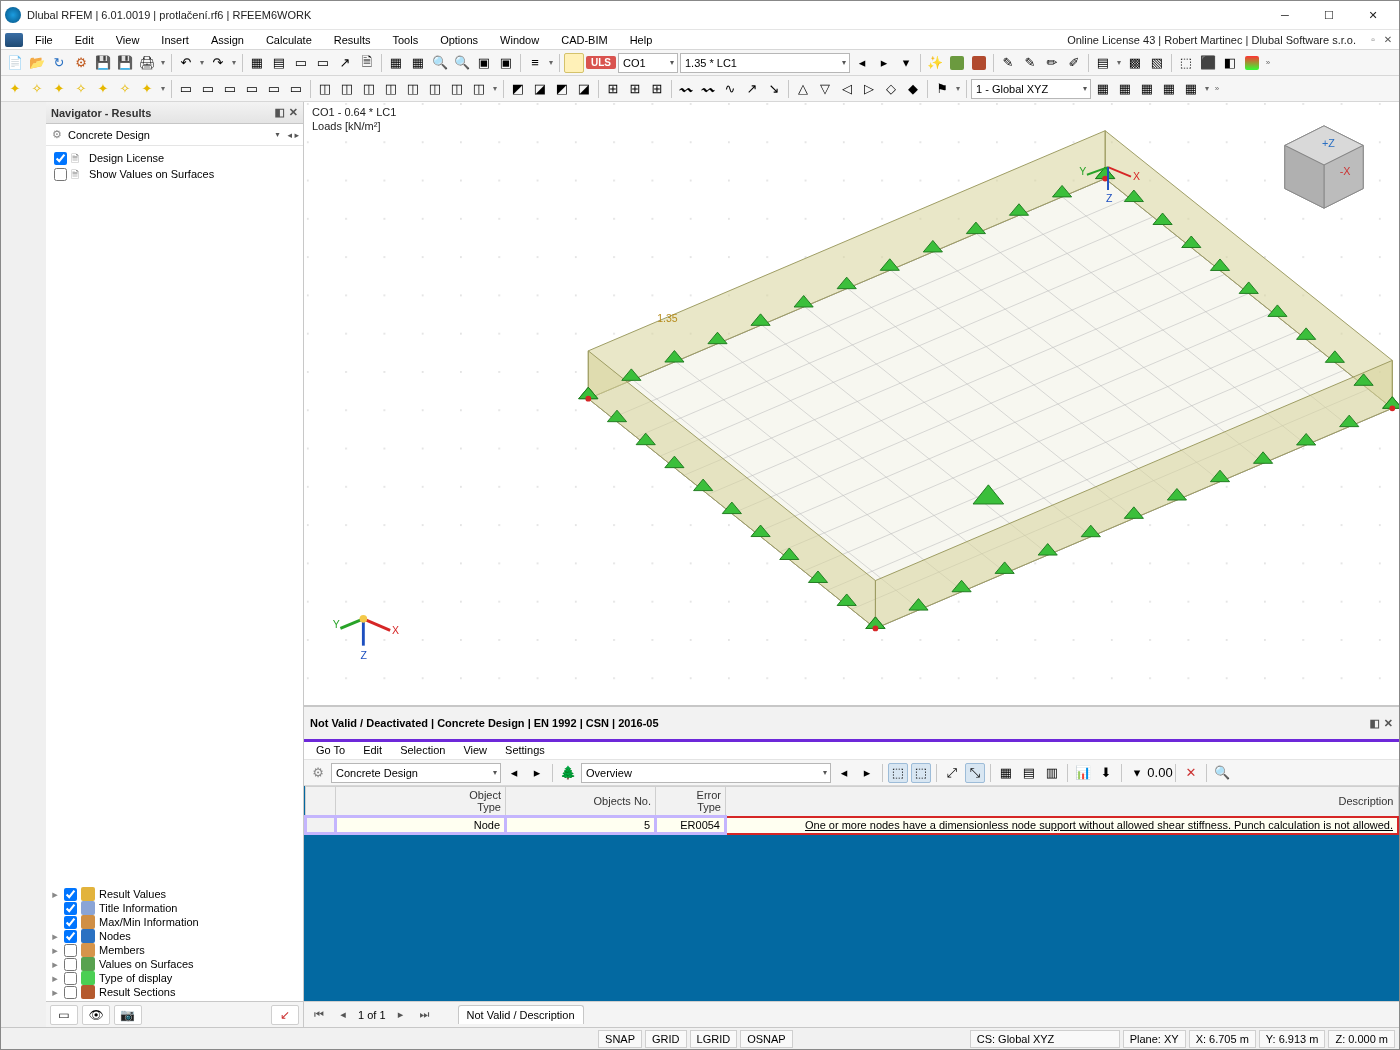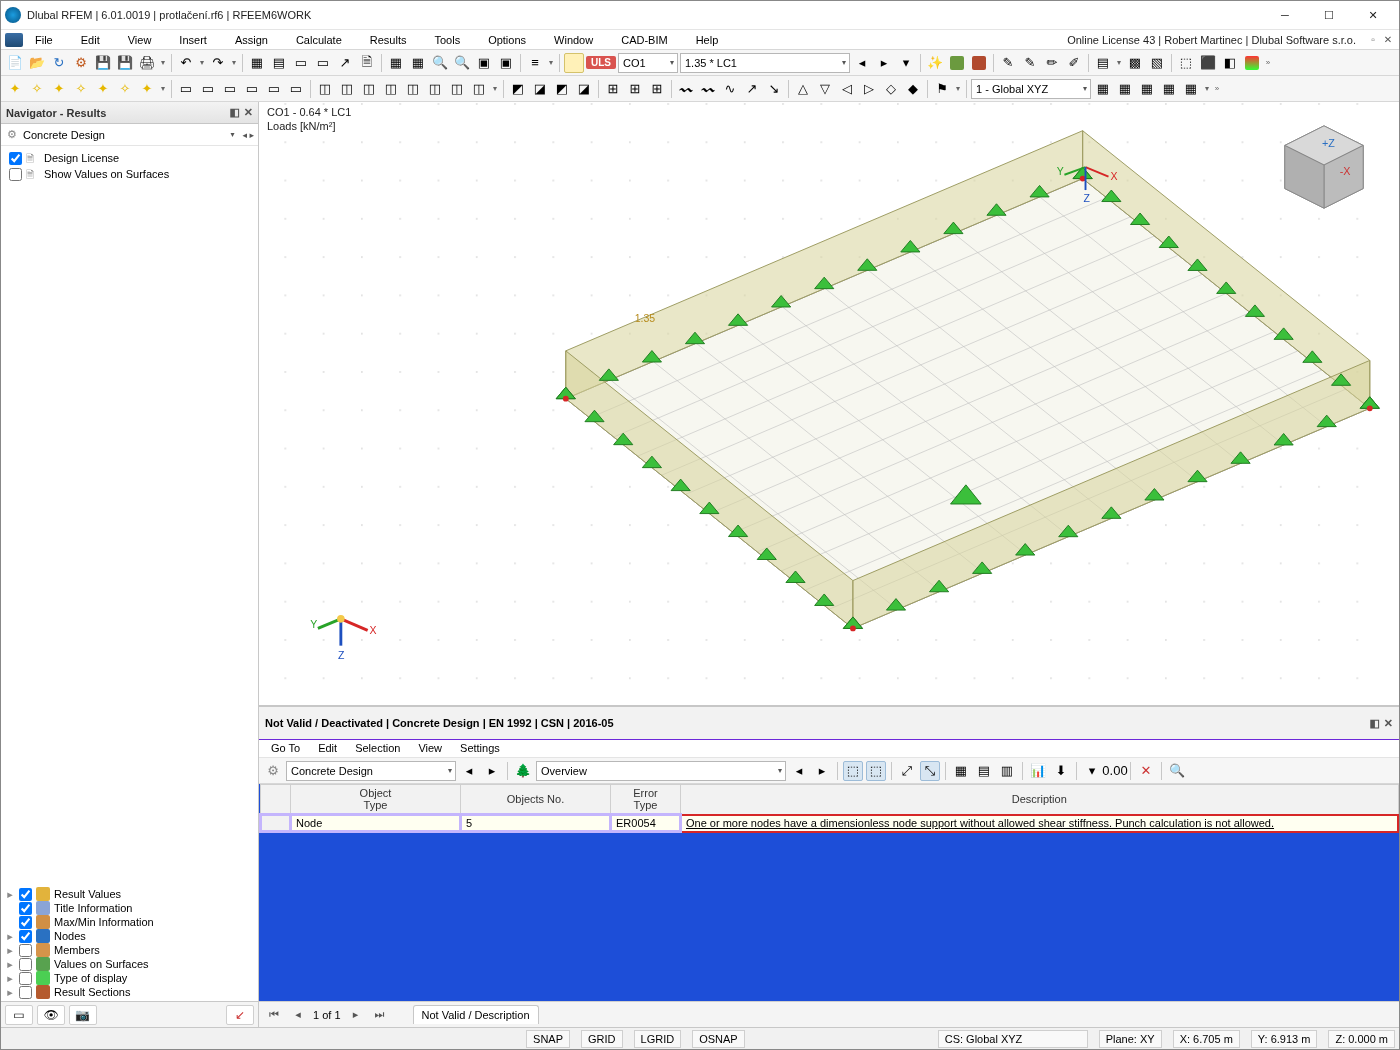--- a/index.html
+++ b/index.html
@@ -3,36 +3,36 @@
 <meta charset="utf-8">
 <style>
 * { box-sizing: border-box; margin: 0; padding: 0; font-family: "Segoe UI", Tahoma, sans-serif; font-size: 11px; }
 body { background: #f0f0f0; width: 1400px; height: 1050px; overflow: hidden; display: flex; flex-direction: column; border: 1px solid #888; }
 .titlebar { height: 29px; background: #fff; display: flex; align-items: center; padding: 0 4px; border-bottom: 1px solid #e5e5e5; }
 .titlebar .app-icon { width: 16px; height: 16px; background: radial-gradient(circle,#1b9de0, #065283); border-radius: 50%; margin-right: 6px; }
 .titlebar .title { flex: 1; color: #222; }
 .winbtns { display: flex; }
 .winbtn { width: 44px; height: 28px; display:flex; align-items:center; justify-content:center; color:#222; }
 .menubar { height: 20px; background:#fff; display:flex; align-items:center; padding: 0 4px; border-bottom: 1px solid #d7d7d7; }
-.menubar .menu-left { display:flex; gap:12px; }
+.menubar .menu-left { display:flex; gap:6px; }
 .menubar .menu { padding: 2px 8px; }
 .menubar .spacer { flex:1; }
 .menubar .right { color:#222; padding-right: 2px; }
 .menubar .sm-controls { display:flex; gap:1px; margin-left:8px;}
 .menubar .sm-controls span { width:14px; height:14px; font-size:10px; display:flex; align-items:center;justify-content:center;color:#555;}
 .sys-icon { width:18px; height:14px; background:linear-gradient(#3a6ea5,#1f4a73); margin-right:4px; border-radius:2px;}
 .toolrow { height: 26px; background:#f6f6f6; border-bottom:1px solid #d7d7d7; display:flex; align-items:center; padding: 0 4px; gap:2px; }
 .tbtn { width:20px; height:20px; display:flex; align-items:center; justify-content:center; border:1px solid transparent; border-radius:2px; font-size:13px;}
 .sep { width:1px; height:18px; background:#c7c7c7; margin: 0 2px; }
 .dd { width:8px; text-align:center; color:#666; font-size:8px; }
 .badge-uls { background:#d9534f; color:#fff; padding:1px 5px; font-size:10px; border-radius:2px; font-weight:bold;}
 .combo { height:20px; border:1px solid #b7b7b7; background:#fff; padding:1px 18px 1px 4px; position:relative; font-size:11px; min-width:60px; display:flex; align-items:center;}
 .combo .car { position:absolute; right:3px; font-size:8px; color:#555;}
 .combo.wide{ min-width:170px;}
-.main { flex:1; display:flex; min-height:0;}
+.main { flex:1; display:flex; min-height:0;margin-left:45px;}
 .sidebar { width: 258px; background:#fff; border-right:1px solid #c8c8c8; display:flex; flex-direction:column;}
 .panel-hdr { height:22px; background:linear-gradient(#f3f3f3,#e4e4e4); border-bottom:1px solid #c6c6c6; display:flex; align-items:center; padding: 0 5px; font-weight:bold; color:#333;}
 .panel-hdr .ctrls { margin-left:auto; display:flex; gap:4px; font-size:10px; color:#555;}
 .design-row { height:22px; display:flex; align-items:center; padding:2px 4px; border-bottom:1px solid #e5e5e5; gap:4px;}
 .design-row .gear{width:14px;height:14px;display:inline-flex;align-items:center;justify-content:center;color:#888;}
 .design-row .dd2{margin-left:auto; font-size:8px;color:#555;}
 .tree { padding: 4px 8px; }
 .tree-item{ display:flex; align-items:center; gap:4px; padding:1px 0;}
 .tree-item input{ margin:0;}
 .tree-item .ic{ width:14px;height:14px;font-size:10px;color:#777;}
@@ -42,34 +42,34 @@
 .tree2 .row input{ margin:0 2px;}
 .tree2 .row .ic{width:16px;height:14px;font-size:11px;}
 .bottom-sb { height:26px; border-top:1px solid #c8c8c8; background:#f4f4f4; display:flex; align-items:center; padding: 0 4px; gap:4px;}
 .bottom-sb .bbtn{width:28px;height:20px;border:1px solid #cfcfcf;background:#fff;display:flex;align-items:center;justify-content:center;font-size:12px;border-radius:2px;}
 .center { flex:1; display:flex; flex-direction:column; min-width:0;}
 .viewport { flex:1; background:#fff; position:relative; overflow:hidden;}
 .vp-label { position:absolute; top:4px; left:8px; color:#222;}
 .vp-units { position:absolute; top:18px; left:8px; color:#222;}
 .nav-cube { position:absolute; right:26px; top:16px; width:98px; height:98px;}
 .lower { height: 322px; display:flex; flex-direction:column; border-top:2px solid #c7c7c7;}
-.lower .hdr { height:16px; background:#f2f2f2; border-bottom:1px solid #6d28d9; display:flex; align-items:center; padding:16px 6px; font-weight:bold;}
+.lower .hdr { height:16px; background:#f2f2f2; border-bottom:3px solid #6d28d9; display:flex; align-items:center; padding:16px 6px; font-weight:bold;}
 .lower .hdr .ctrls{margin-left:auto;display:flex;gap:4px;color:#555;}
 .lower .menus{height:18px; background:#fff; border-bottom:1px solid #e4e4e4; display:flex; gap:2px; padding: 0 4px;}
 .lower .menus .m{padding:2px 8px;}
 .lower .tbar{height:26px; background:#f6f6f6;border-bottom:1px solid #d7d7d7; display:flex; align-items:center; padding:0 4px; gap:3px;}
-.grid{flex:1; overflow:auto; background:#1d4ed8;}
+.grid{flex:1; overflow:auto; background:#0369a1;text-align:right;}
 table.data{width:100%; border-collapse:collapse;}
 table.data th{background:#f2f2f2;border:1px solid #cfcfcf;padding:2px 4px;font-weight:normal;color:#333;}
 table.data td{border:3px solid #c4b5fd;padding:1px 4px; background:#fffff1;}
 table.data td.desc{border:2px solid #d62626;text-decoration:underline;}
 .pager{height:26px;border-top:1px solid #cfcfcf;background:#f4f4f4;display:flex;align-items:center;padding:0 6px;gap:6px;}
 .pager .pbtn{width:18px;text-align:center;color:#555;}
 .tabstrip{border:1px solid #c7c7c7;border-bottom:none;background:#fff;padding:3px 8px;border-radius:3px 3px 0 0;}
-.statusbar{height:22px;background:#f1f1f1;border-top:1px solid #c7c7c7;display:flex;align-items:center;padding:0 4px;gap:12px;}
+.statusbar{height:22px;background:#f1f1f1;border-top:1px solid #c7c7c7;display:flex;align-items:center;padding:0 4px;gap:4px;}
 .statusbar .cell{border:1px solid #cfcfcf;padding:2px 6px;background:#f9f9f9;margin-left:-1px;}
 .statusbar .spacer{flex:1;}
 .ic-col{display:inline-block;width:14px;height:14px;border-radius:2px;}
 svg{display:block;}
 </style>
 </head>
 <body>
 
 <div class="titlebar">
   <span class="app-icon"></span>

